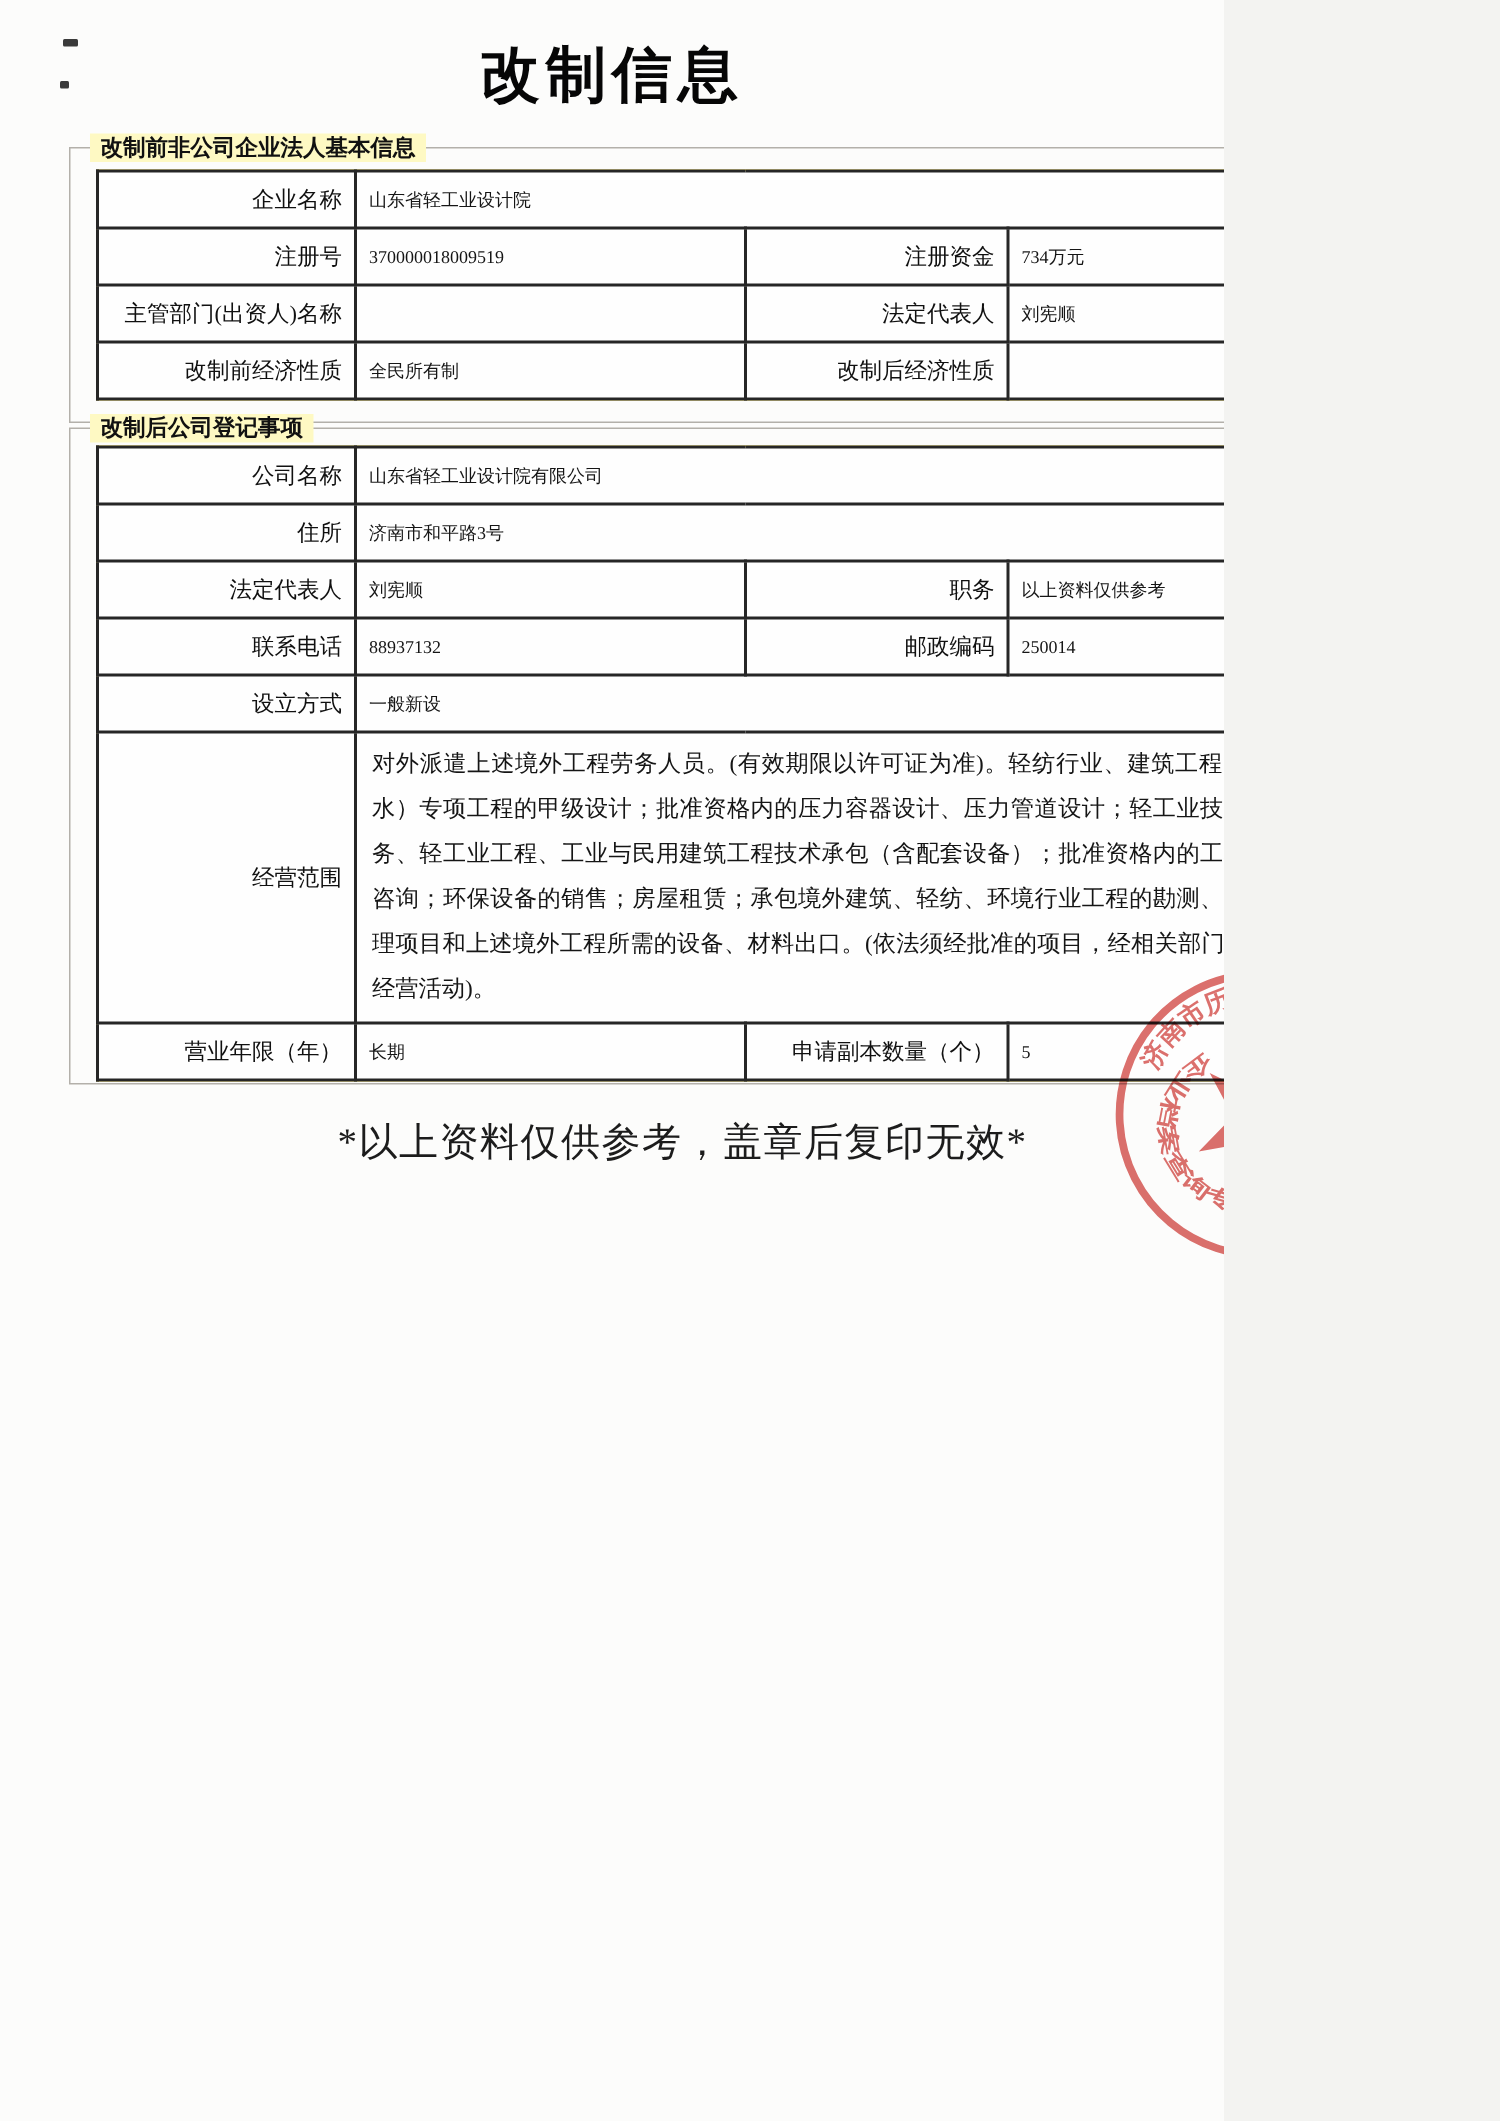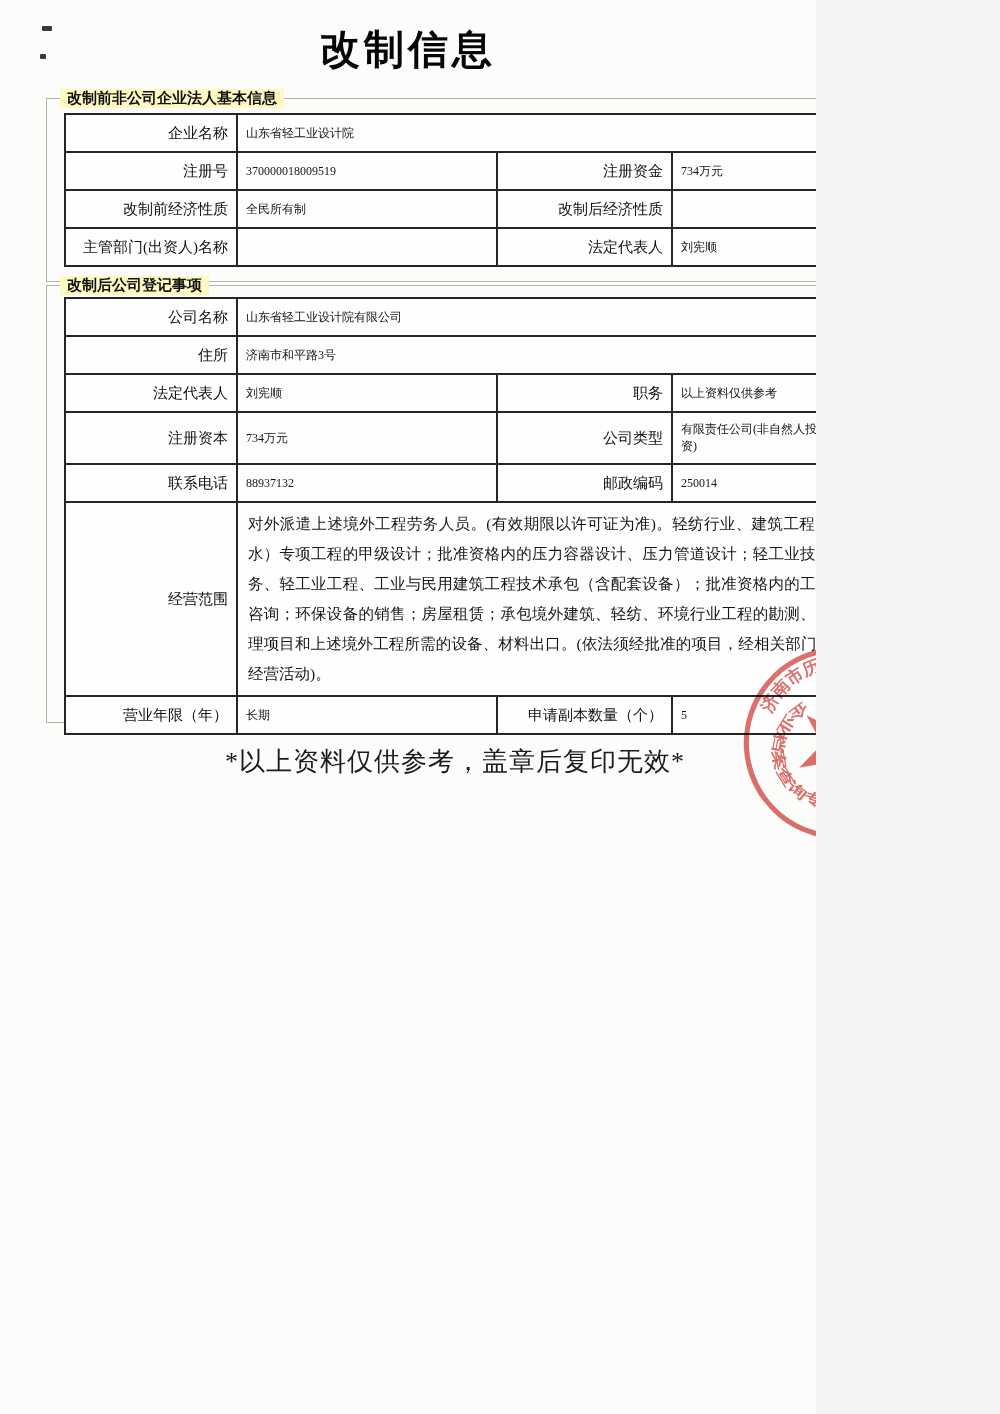--- a/index.html
+++ b/index.html
@@ -122,30 +122,30 @@
           <td class="lab">企业名称</td>
           <td class="val" colspan="3">山东省轻工业设计院</td>
         </tr>
         <tr class="h36">
           <td class="lab">注册号</td>
           <td class="val">370000018009519</td>
           <td class="lab">注册资金</td>
           <td class="val">734万元</td>
         </tr>
         <tr class="h36">
+          <td class="lab">主管部门(出资人)名称</td>
+          <td class="val"></td>
+          <td class="lab">法定代表人</td>
+          <td class="val">刘宪顺</td>
+        </tr>
+        <tr class="h36">
           <td class="lab">改制前经济性质</td>
           <td class="val">全民所有制</td>
           <td class="lab">改制后经济性质</td>
           <td class="val"></td>
-        </tr>
-        <tr class="h36">
-          <td class="lab">主管部门(出资人)名称</td>
-          <td class="val"></td>
-          <td class="lab">法定代表人</td>
-          <td class="val">刘宪顺</td>
         </tr>
       </tbody>
     </table>
   </div>
 
   <div class="fbox" id="fbox-post">
     <span class="legend">改制后公司登记事项</span>
     <table class="grid">
       <colgroup>
           <col class="c1">
@@ -161,31 +161,29 @@
         <tr class="h36">
           <td class="lab">住所</td>
           <td class="val" colspan="3">济南市和平路3号</td>
         </tr>
         <tr class="h36">
           <td class="lab">法定代表人</td>
           <td class="val">刘宪顺</td>
           <td class="lab">职务</td>
           <td class="val">以上资料仅供参考</td>
         </tr>
-        <tr class="h48">
-          <td class="lab">注册资本</td>
-          <td class="val">734万元</td>
-          <td class="lab">公司类型</td>
-          <td class="val">有限责任公司(非自然人投资或控股的法人独资)</td>
-        </tr>
         <tr class="h36">
           <td class="lab">联系电话</td>
           <td class="val">88937132</td>
           <td class="lab">邮政编码</td>
           <td class="val">250014</td>
+        </tr>
+        <tr class="h36">
+          <td class="lab">设立方式</td>
+          <td class="val" colspan="3">一般新设</td>
         </tr>
         <tr class="h124">
           <td class="lab">经营范围</td>
           <td class="val scope" colspan="3">对外派遣上述境外工程劳务人员。(有效期限以许可证为准)。轻纺行业、建筑工程、环境工程（废水）专项工程的甲级设计；批准资格内的压力容器设计、压力管道设计；轻工业技术咨询、技术服务、轻工业工程、工业与民用建筑工程技术承包（含配套设备）；批准资格内的工程总承包、工程咨询；环保设备的销售；房屋租赁；承包境外建筑、轻纺、环境行业工程的勘测、咨询、设计和监理项目和上述境外工程所需的设备、材料出口。(依法须经批准的项目，经相关部门批准后方可开展经营活动)。</td>
         </tr>
         <tr class="h36">
           <td class="lab">营业年限（年）</td>
           <td class="val">长期</td>
           <td class="lab">申请副本数量（个）</td>
           <td class="val">5</td>

